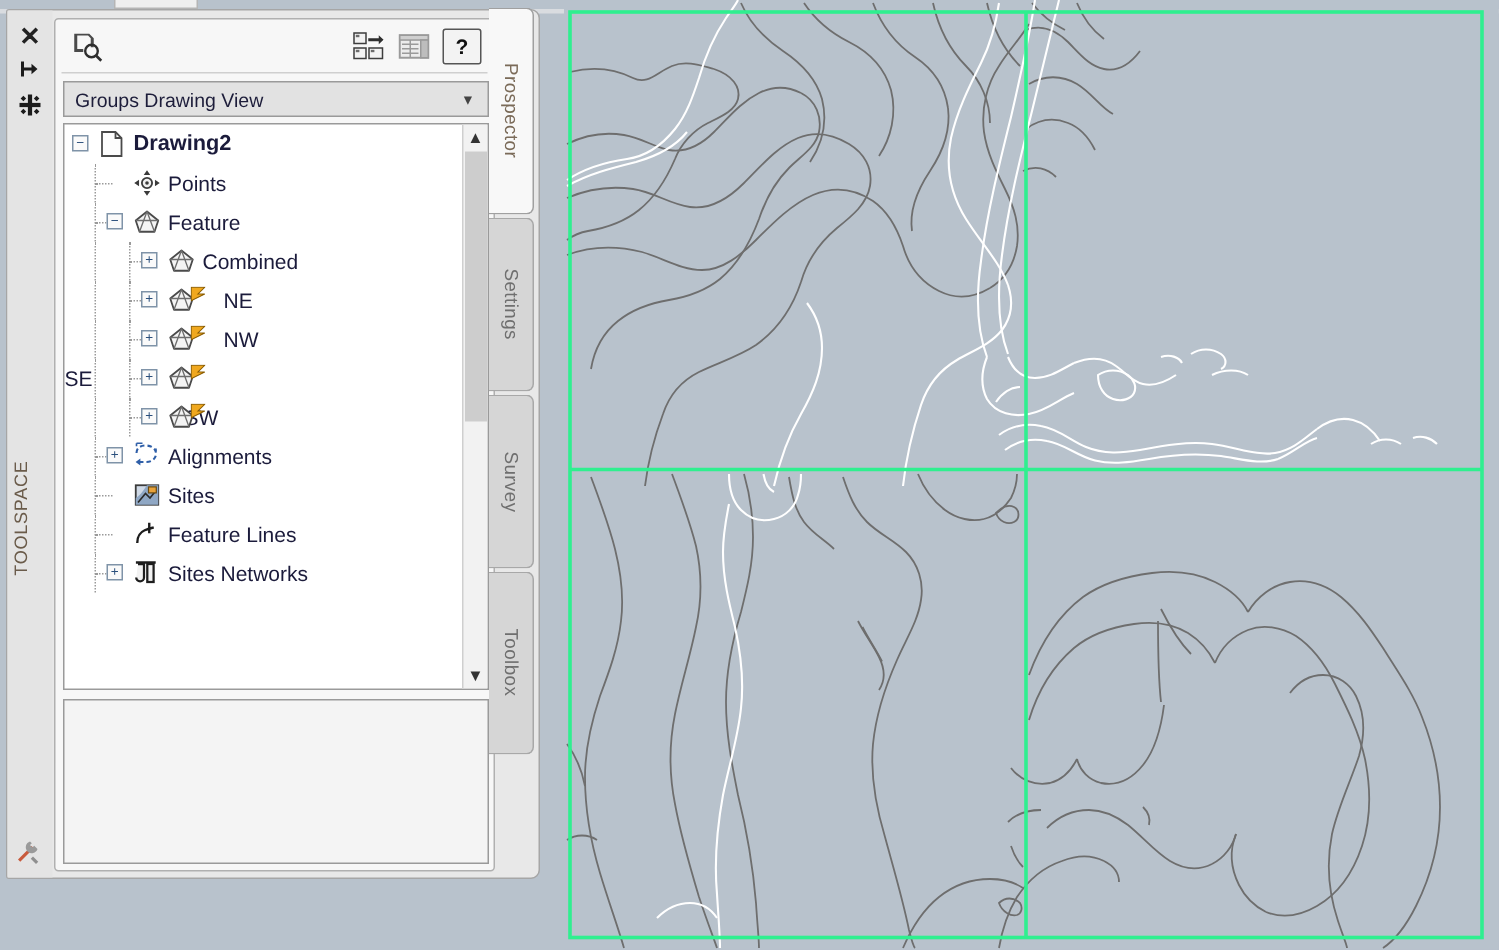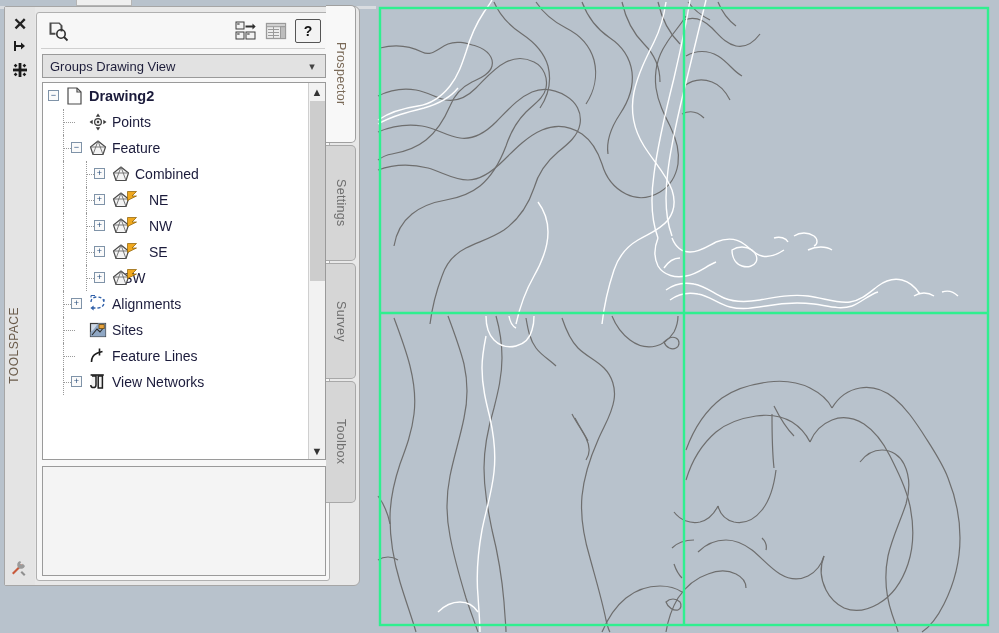--- a/index.html
+++ b/index.html
@@ -338,21 +338,21 @@
             <div class="twisty" style="left: 51px; top: 7px;">+</div>
             <div class="ico" style="left: 68px; top: 3px;">
               <svg width="20" height="20" viewBox="0 0 20 20">
                 <path d="M10 3 L17.5 9 L15 16.5 H5 L2.5 9 Z" fill="#f4f4f4" stroke="#4a4a4a" stroke-width="1.2" stroke-linejoin="round"></path>
                 <path d="M10 3 L5 16.5 M10 3 L15 16.5 M2.5 9 L17.5 9" fill="none" stroke="#6e6e6e" stroke-width="0.9"></path>
               </svg>
             </div>
             <div class="flag" style="left: 84px; top: 2px;"><svg width="10" height="10" viewBox="0 0 10 10">
                 <path d="M0.5 0.5 H9.5 L5 5 L9.5 5 L0.5 9.5 Z" fill="#f0a81e" stroke="#8a5c00" stroke-width="0.7"></path>
               </svg></div>
-            <div class="lbl" style="margin-left: 106px; text-align: right;">SE</div>
+            <div class="lbl" style=" text-align: right;">SE</div>
           </div>
           <div class="node">
             <div class="vline" style="left: 43px; top: 0px; height: 26px;"></div>
             <div class="hline" style="left: 43px; top: 13px; width: 12px;"></div>
             <div class="vline" style="left: 20px; top: 0px; height: 26px;"></div>
             <div class="twisty" style="left: 51px; top: 7px;">+</div>
             <div class="ico" style="left: 68px; top: 3px;">
               <svg width="20" height="20" viewBox="0 0 20 20">
                 <path d="M10 3 L17.5 9 L15 16.5 H5 L2.5 9 Z" fill="#f4f4f4" stroke="#4a4a4a" stroke-width="1.2" stroke-linejoin="round"></path>
                 <path d="M10 3 L5 16.5 M10 3 L15 16.5 M2.5 9 L17.5 9" fill="none" stroke="#6e6e6e" stroke-width="0.9"></path>
@@ -404,21 +404,21 @@
             <div class="vline" style="left: 20px; top: 0px; height: 26px;"></div>
             <div class="hline" style="left: 20px; top: 13px; width: 12px;"></div>
             <div class="twisty" style="left: 28px; top: 7px;">+</div>
             <div class="ico" style="left: 45px; top: 3px;">
               <svg width="20" height="20" viewBox="0 0 20 20">
                 <path d="M4 4 h4 v9 a2.6 2.6 0 0 1 -5.2 0" fill="#f2f2f2" stroke="#1e1e1e" stroke-width="1.5"></path>
                 <rect x="10.2" y="4" width="4.2" height="12" fill="#f2f2f2" stroke="#1e1e1e" stroke-width="1.5"></rect>
                 <path d="M2.6 3 h13.2" fill="none" stroke="#1e1e1e" stroke-width="1.6"></path>
               </svg>
             </div>
-            <div class="lbl" style="margin-left: 69px;">View Networks</div>
+            <div class="lbl" style="margin-left: 69px;">Sites Networks</div>
           </div>
         </div>
 
       <div id="vsb">
         <div class="sb-arrow" id="sb-up">▲</div>
         <div id="sb-thumb"></div>
         <div class="sb-arrow" id="sb-down">▼</div>
       </div>
     </div>
 

